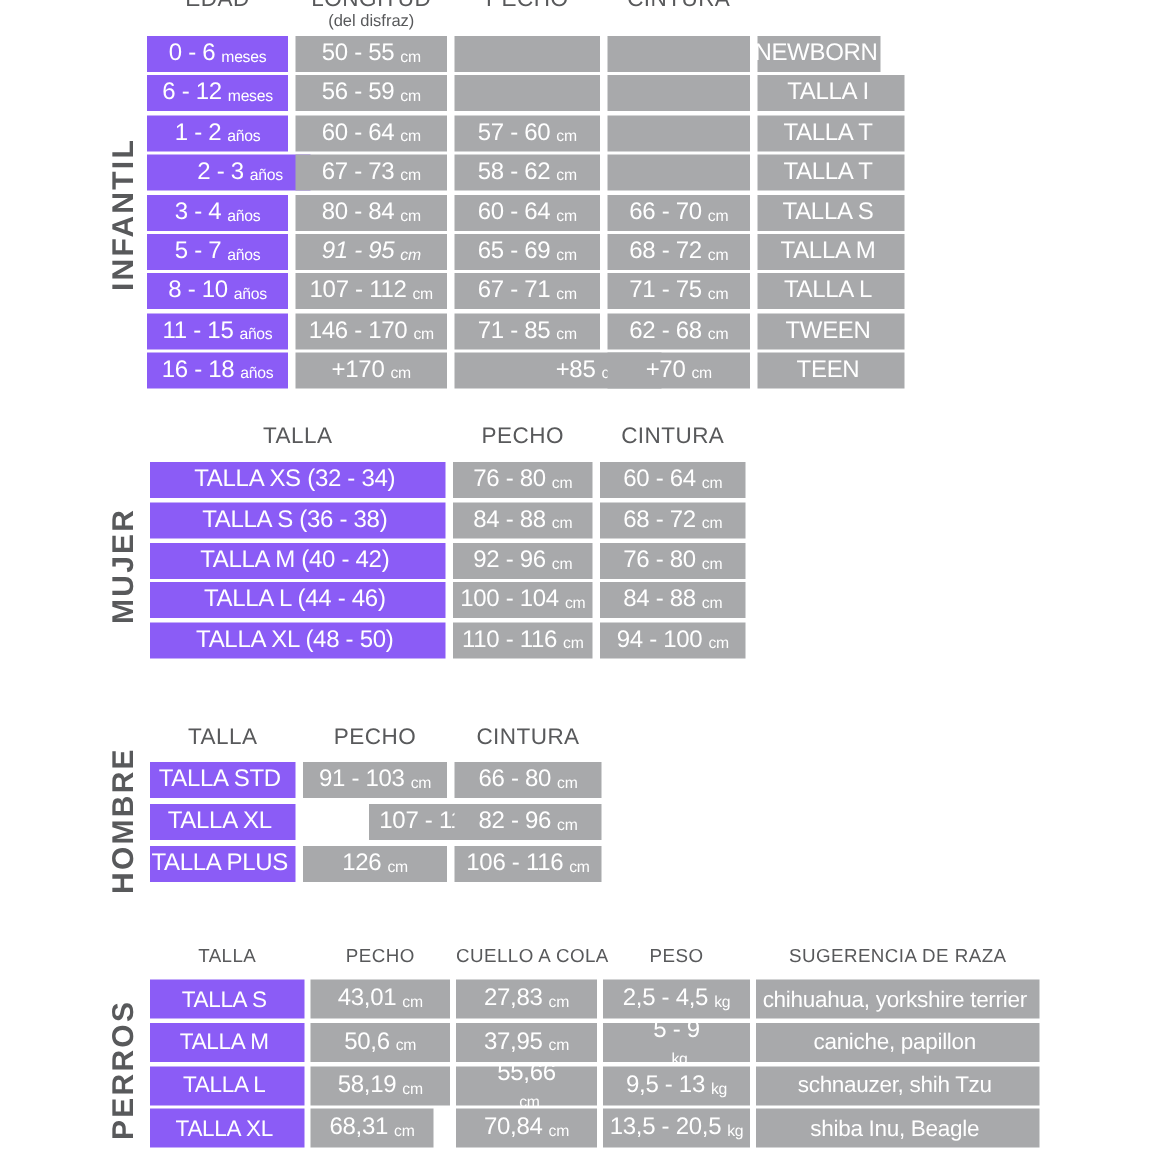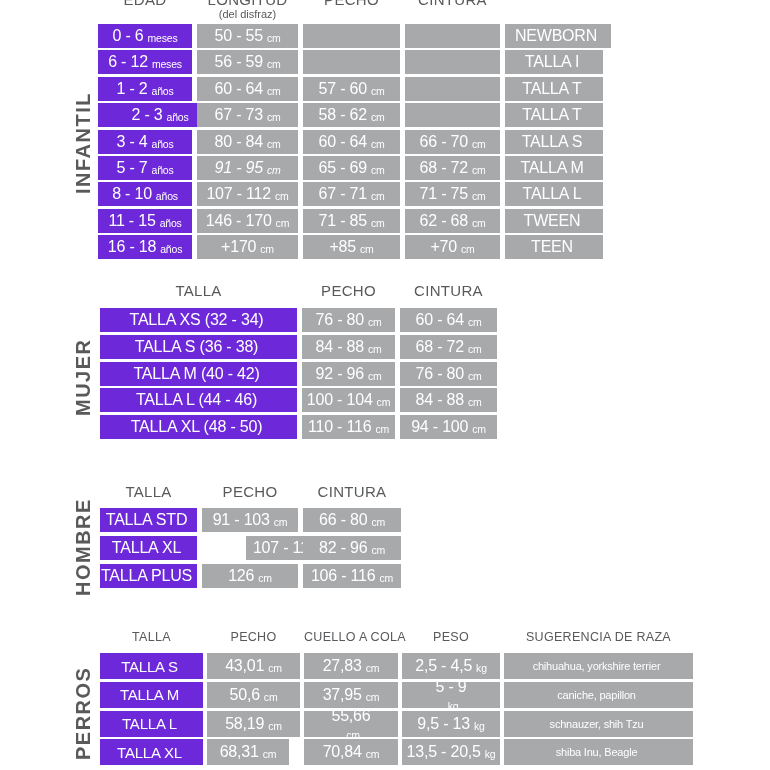--- a/index.html
+++ b/index.html
@@ -21,23 +21,23 @@
   .subhdr{
     position:absolute;height:13px;line-height:13px;text-align:center;
     font-size:11px;color:#58595b;white-space:nowrap;
   }
   .cell{
     position:absolute;display:flex;align-items:center;justify-content:center;
     color:#ffffff;white-space:nowrap;letter-spacing:-0.2px;
   }
   .cell .v{font-size:16px;}
   .cell .u{font-size:10.5px;margin-left:4px;padding-top:4px;}
-  .cell.dark{background:#6d28d9;}
+  .cell.dark{background:#8b5cf6;}
   .cell.light{background:#a8a9ab;}
-  .cell.sug .v{font-size:11px;}
+  .cell.sug .v{font-size:15px;}
   .cell.smalllabel .v{font-size:15px;}
 </style>
 </head>
 <body>
 
 <div class="page">
     <div class="vlabel" style="left: 70px; top: 84px; height: 118px;">INFANTIL</div>
     <div class="hdr" style="left: 98px; top: -9px; width: 94px;">EDAD</div>
     <div class="hdr" style="left: 197px; top: -9px; width: 101px;">LONGITUD</div>
     <div class="hdr" style="left: 303px; top: -9px; width: 97px;">PECHO</div>
@@ -52,21 +52,21 @@
       <span class="u">cm</span>
     </div>
     <div class="cell light" style="left: 303px; top: 24px; width: 97px; height: 24px;">
       <span class="v"></span>
       <span class="u"></span>
     </div>
     <div class="cell light" style="left: 405px; top: 24px; width: 95px; height: 24px;">
       <span class="v"></span>
       <span class="u"></span>
     </div>
-    <div class="cell light" style="left: 505px; top: 24px; width: 106px; height: 24px;">
+    <div class="cell light" style="left: 505px; top: 24px; width: 82px; height: 24px;">
       <span class="v">NEWBORN</span>
       <span class="u"></span>
     </div>
     <div class="cell dark" style="left: 98px; top: 50.4px; width: 94px; height: 24px;">
       <span class="v">6 - 12</span>
       <span class="u">meses</span>
     </div>
     <div class="cell light" style="left: 197px; top: 50.4px; width: 101px; height: 24px;">
       <span class="v">56 - 59</span>
       <span class="u">cm</span>
@@ -204,21 +204,21 @@
       <span class="u"></span>
     </div>
     <div class="cell dark" style="left: 98px; top: 235.2px; width: 94px; height: 24px;">
       <span class="v">16 - 18</span>
       <span class="u">años</span>
     </div>
     <div class="cell light" style="left: 197px; top: 235.2px; width: 101px; height: 24px;">
       <span class="v">+170</span>
       <span class="u">cm</span>
     </div>
-    <div class="cell light" style="left: 303px; top: 235.2px; width: 97px; height: 24px;">
+    <div class="cell light" style="left: 303px; top: 235.2px; width: 97px; height: 24px; padding-left: 41px;">
       <span class="v">+85</span>
       <span class="u">cm</span>
     </div>
     <div class="cell light" style="left: 405px; top: 235.2px; width: 95px; height: 24px;">
       <span class="v">+70</span>
       <span class="u">cm</span>
     </div>
     <div class="cell light" style="left: 505px; top: 235.2px; width: 98px; height: 24px;">
       <span class="v">TEEN</span>
       <span class="u"></span>

